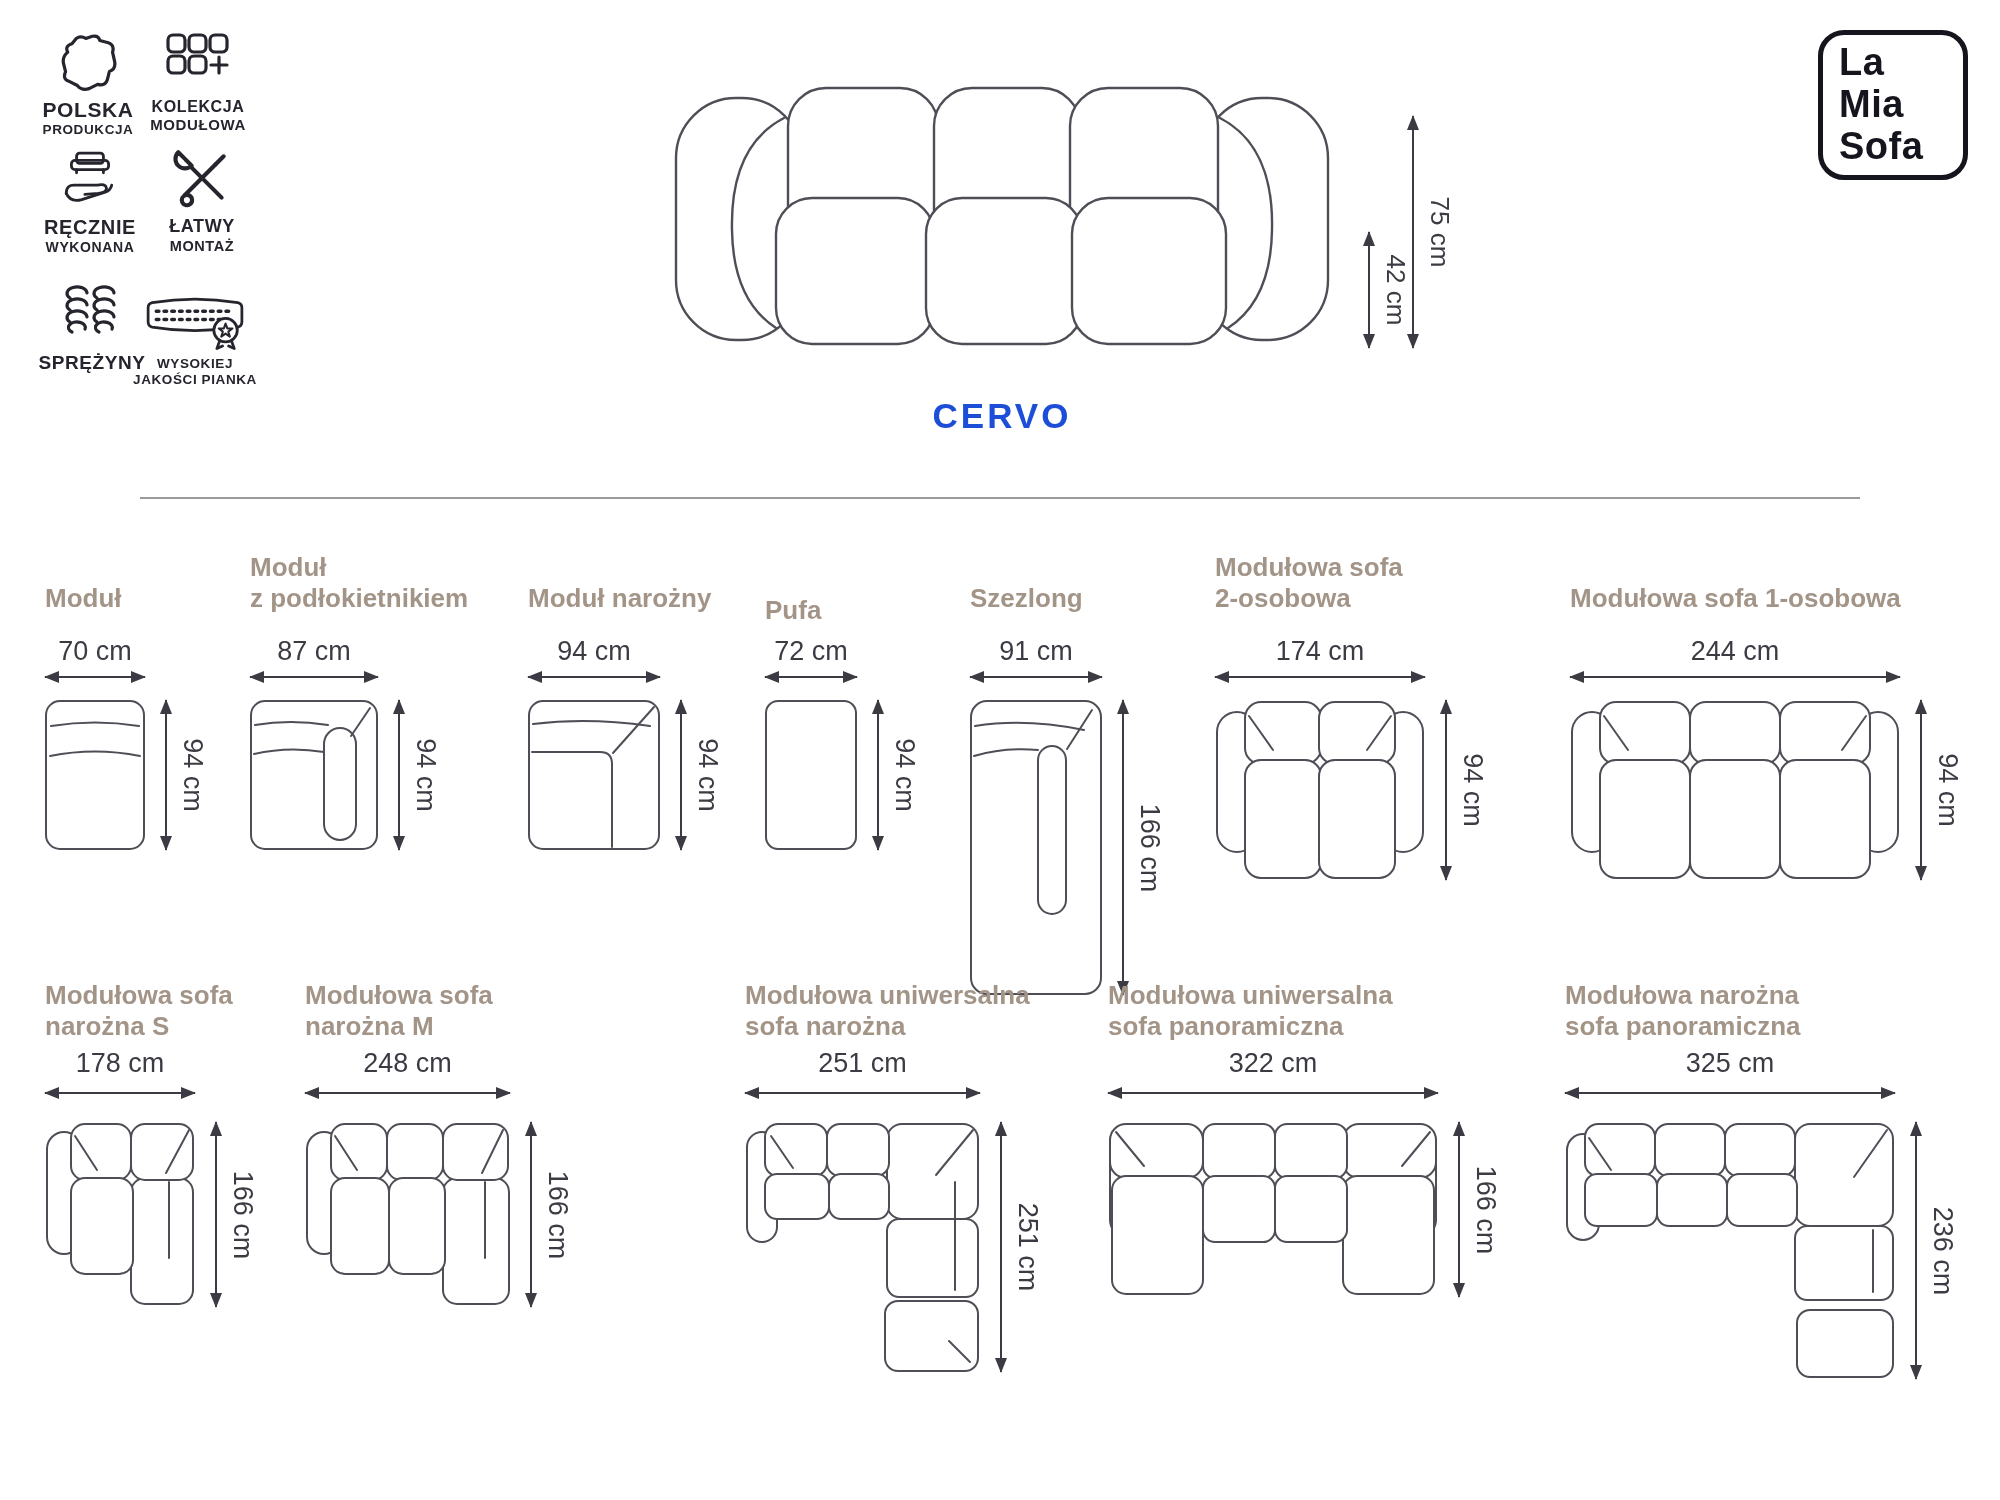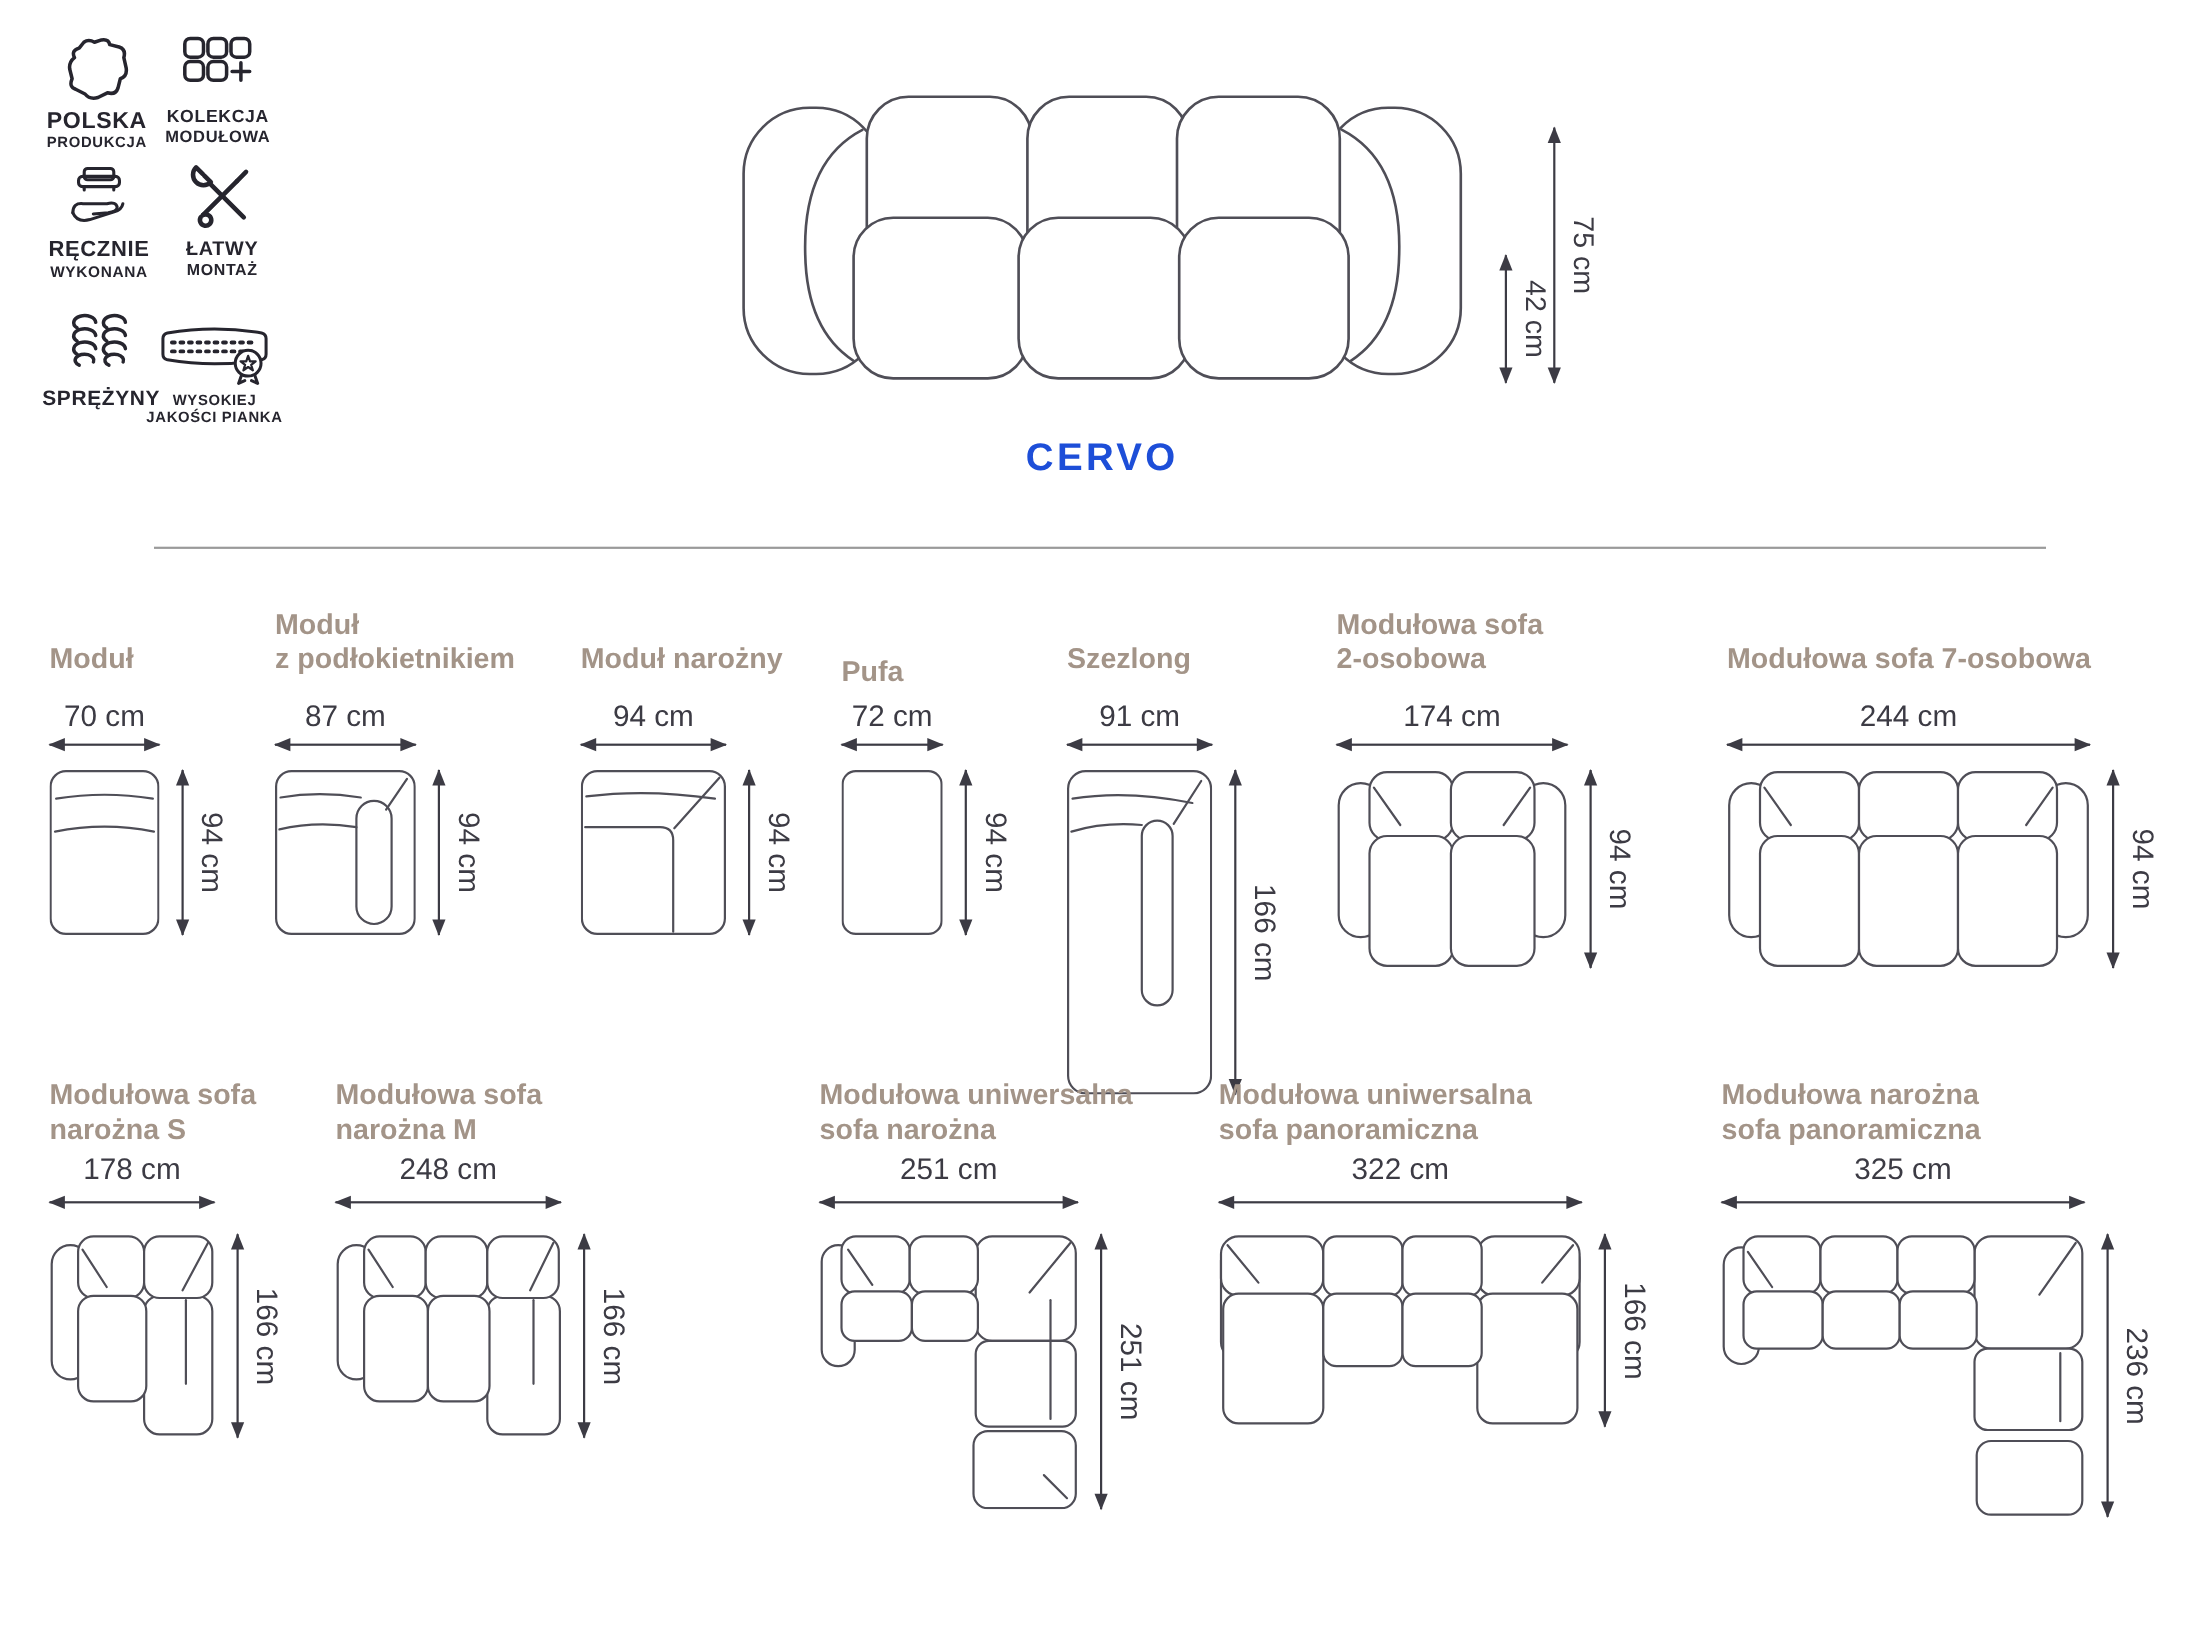--- a/index.html
+++ b/index.html
@@ -141,20 +141,25 @@
             <path d="M82,32.5 L83.7,37.3 L88.7,37.3 L84.7,40.4 L86.2,45.3 L82,42.4 L77.8,45.3 L79.3,40.4 L75.3,37.3 L80.3,37.3 Z" stroke-width="2"></path>
             <path d="M76,50 L73.5,57 L79,54.5"></path>
             <path d="M88,50 L90.5,57 L85,54.5"></path>
           </g>
         </svg>
     </span>
     <span class="f-l1" style="font-size:13.5px;">WYSOKIEJ</span>
     <span class="f-l2" style="font-size:13.5px;">JAKOŚCI PIANKA</span>
   </div>
 
+  <div class="logo">
+    <span>La</span>
+    <span>Mia</span>
+    <span>Sofa</span>
+  </div>
 
   <div id="hero-sofa"><svg width="660" height="268" viewBox="0 0 660 268">
         <g stroke="#4f4e57" stroke-width="2.4" stroke-linejoin="round" stroke-linecap="round">
           <rect x="4" y="16" width="126" height="242" rx="60" ry="60" fill="#fff"></rect>
           <rect x="530" y="16" width="126" height="242" rx="60" ry="60" fill="#fff"></rect>
           <rect x="116" y="6" width="150" height="184" rx="38" ry="38" fill="#fff"></rect>
           <rect x="262" y="6" width="146" height="184" rx="38" ry="38" fill="#fff"></rect>
           <rect x="398" y="6" width="148" height="184" rx="38" ry="38" fill="#fff"></rect>
           <rect x="104" y="116" width="158" height="146" rx="36" ry="36" fill="#fff"></rect>
           <rect x="254" y="116" width="156" height="146" rx="36" ry="36" fill="#fff"></rect>
@@ -313,21 +318,21 @@
           </svg>
         </div>
     <div class="varrow" style="left: 230px; top: 152px; height: 180px;">
       <span class="vline"></span>
       <span class="vlbl">94 cm</span>
     </div>
   </div>
 
   <div class="card" style="left: 1570px; top: 548px; width: 422px; height: 332px;">
     <div class="card-title" style="top: 0px; height: 66px;">
-      <span class="t1">Modułowa sofa 7-osobowa</span>
+      <span class="t1">Modułowa sofa 1-osobowa</span>
       <span class="t2"></span>
     </div>
     <div class="dimlabel" style="left: 0px; top: 88px; width: 330px;">244 cm</div>
     <div class="harrow" style="left: 0px; top: 128px; width: 330px;"></div>
     <div class="shape" style="left: 0px; top: 152px;">
           <svg width="330" height="180" viewBox="0 0 330 180">
             <g stroke="#4f4e57" stroke-width="2" stroke-linejoin="round" stroke-linecap="round">
               <rect x="2" y="12" width="40" height="140" rx="20" ry="20" fill="#fff"></rect>
               <rect x="288" y="12" width="40" height="140" rx="20" ry="20" fill="#fff"></rect>
               <rect x="30" y="2" width="90" height="62" rx="16" ry="16" fill="#fff"></rect>

